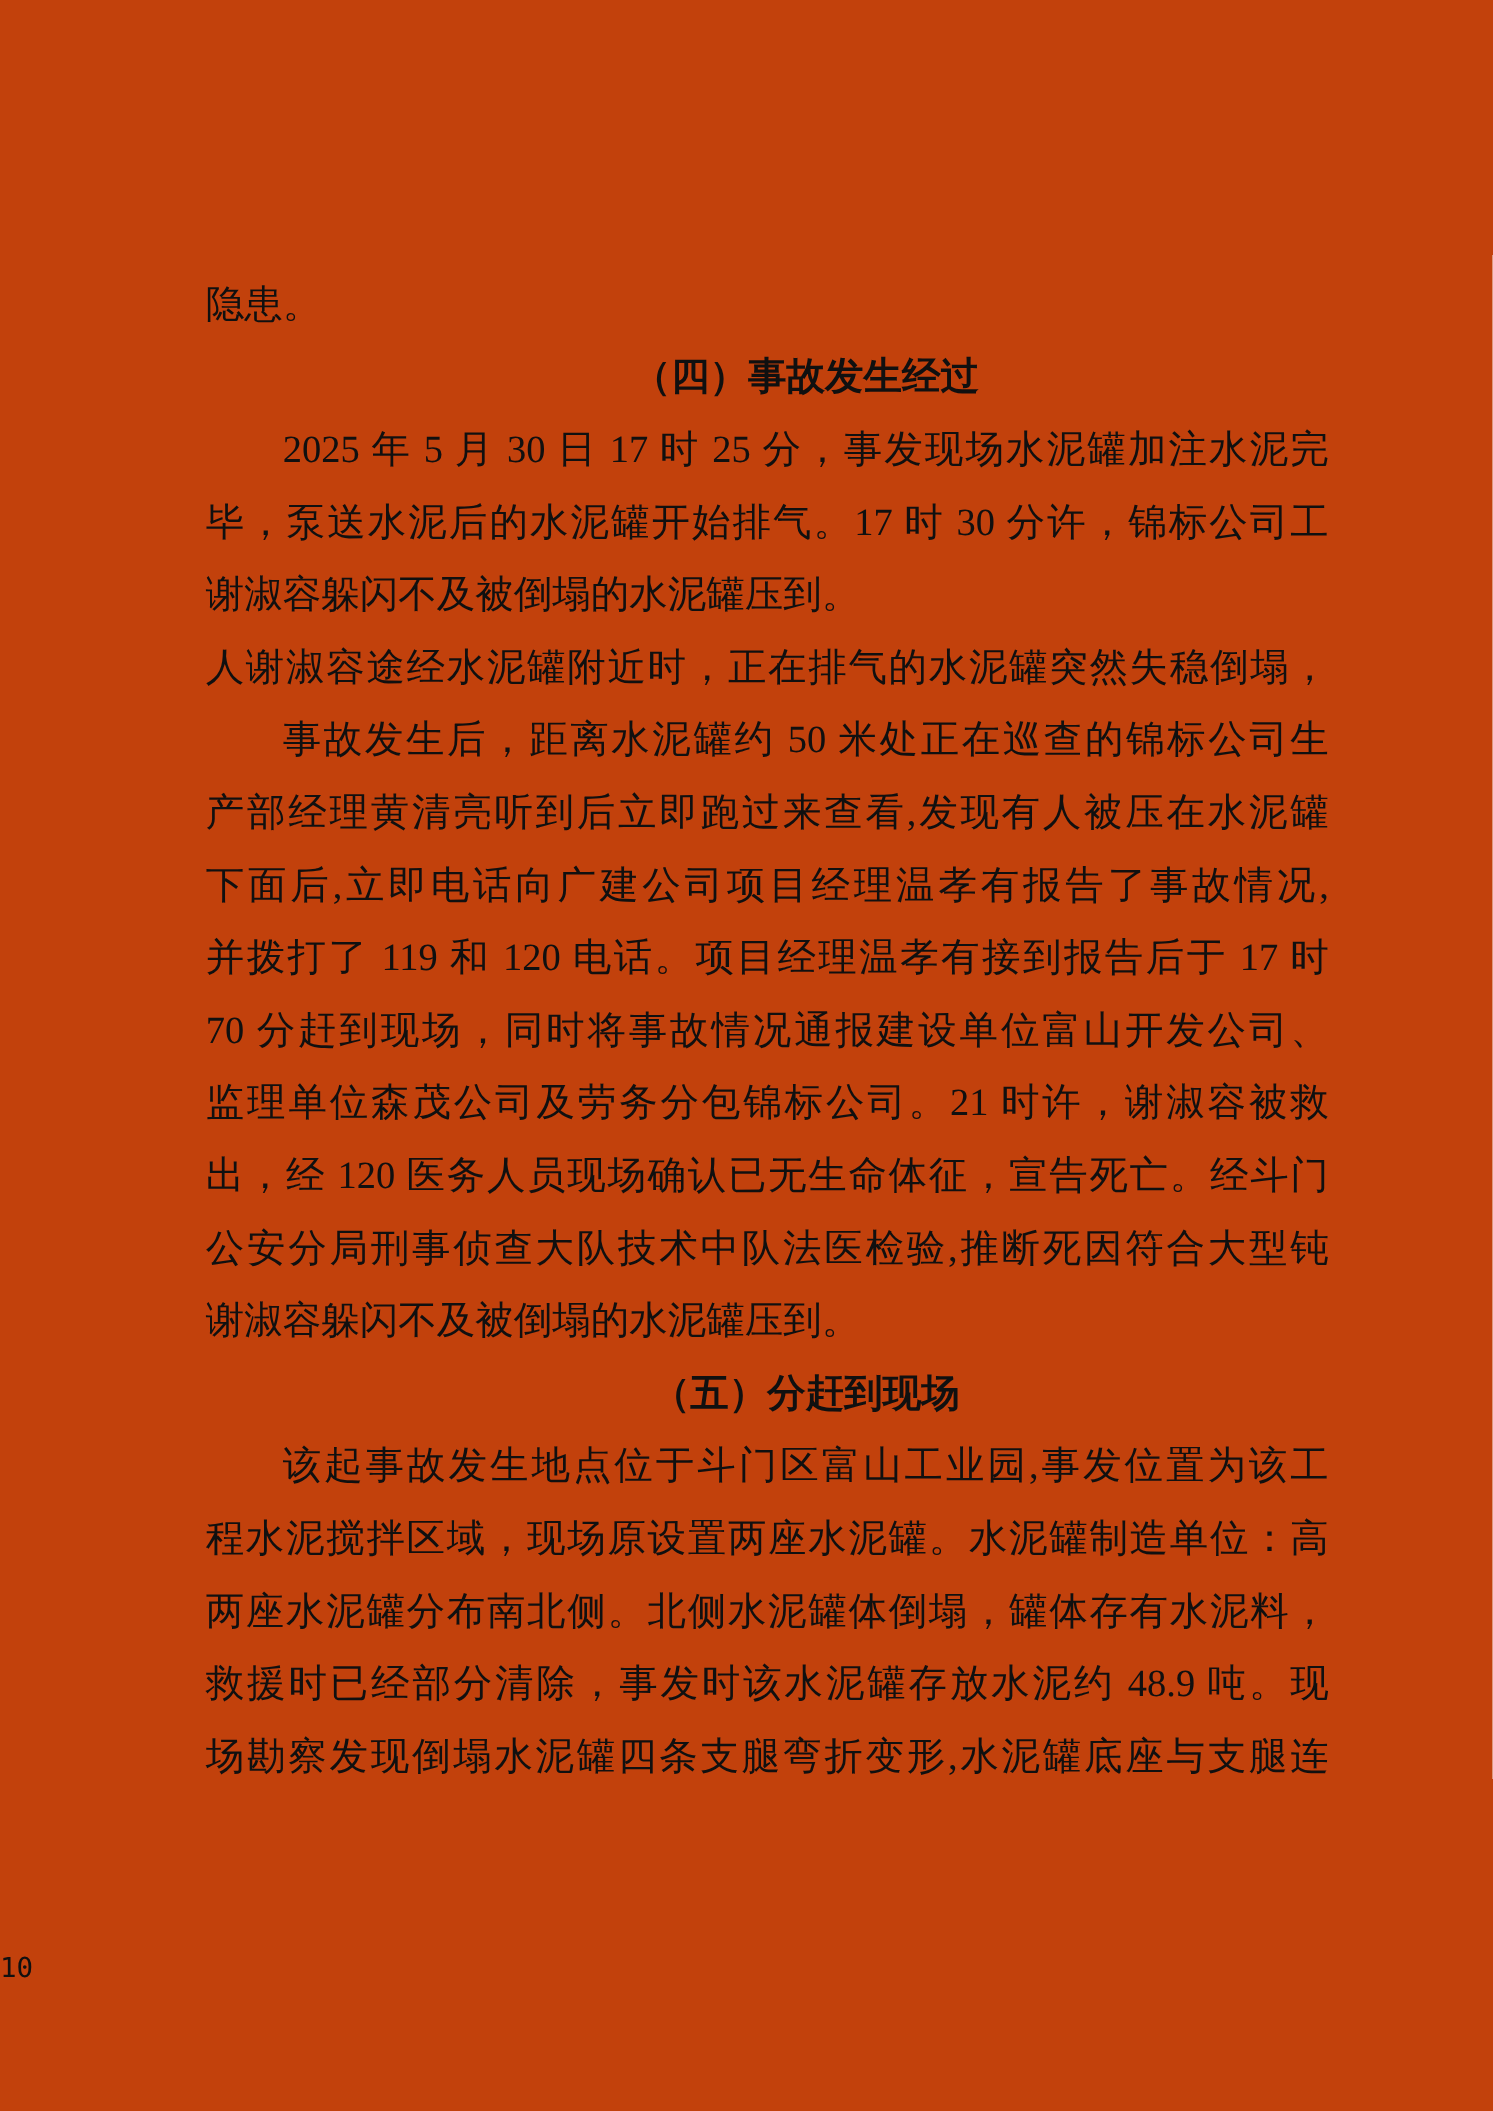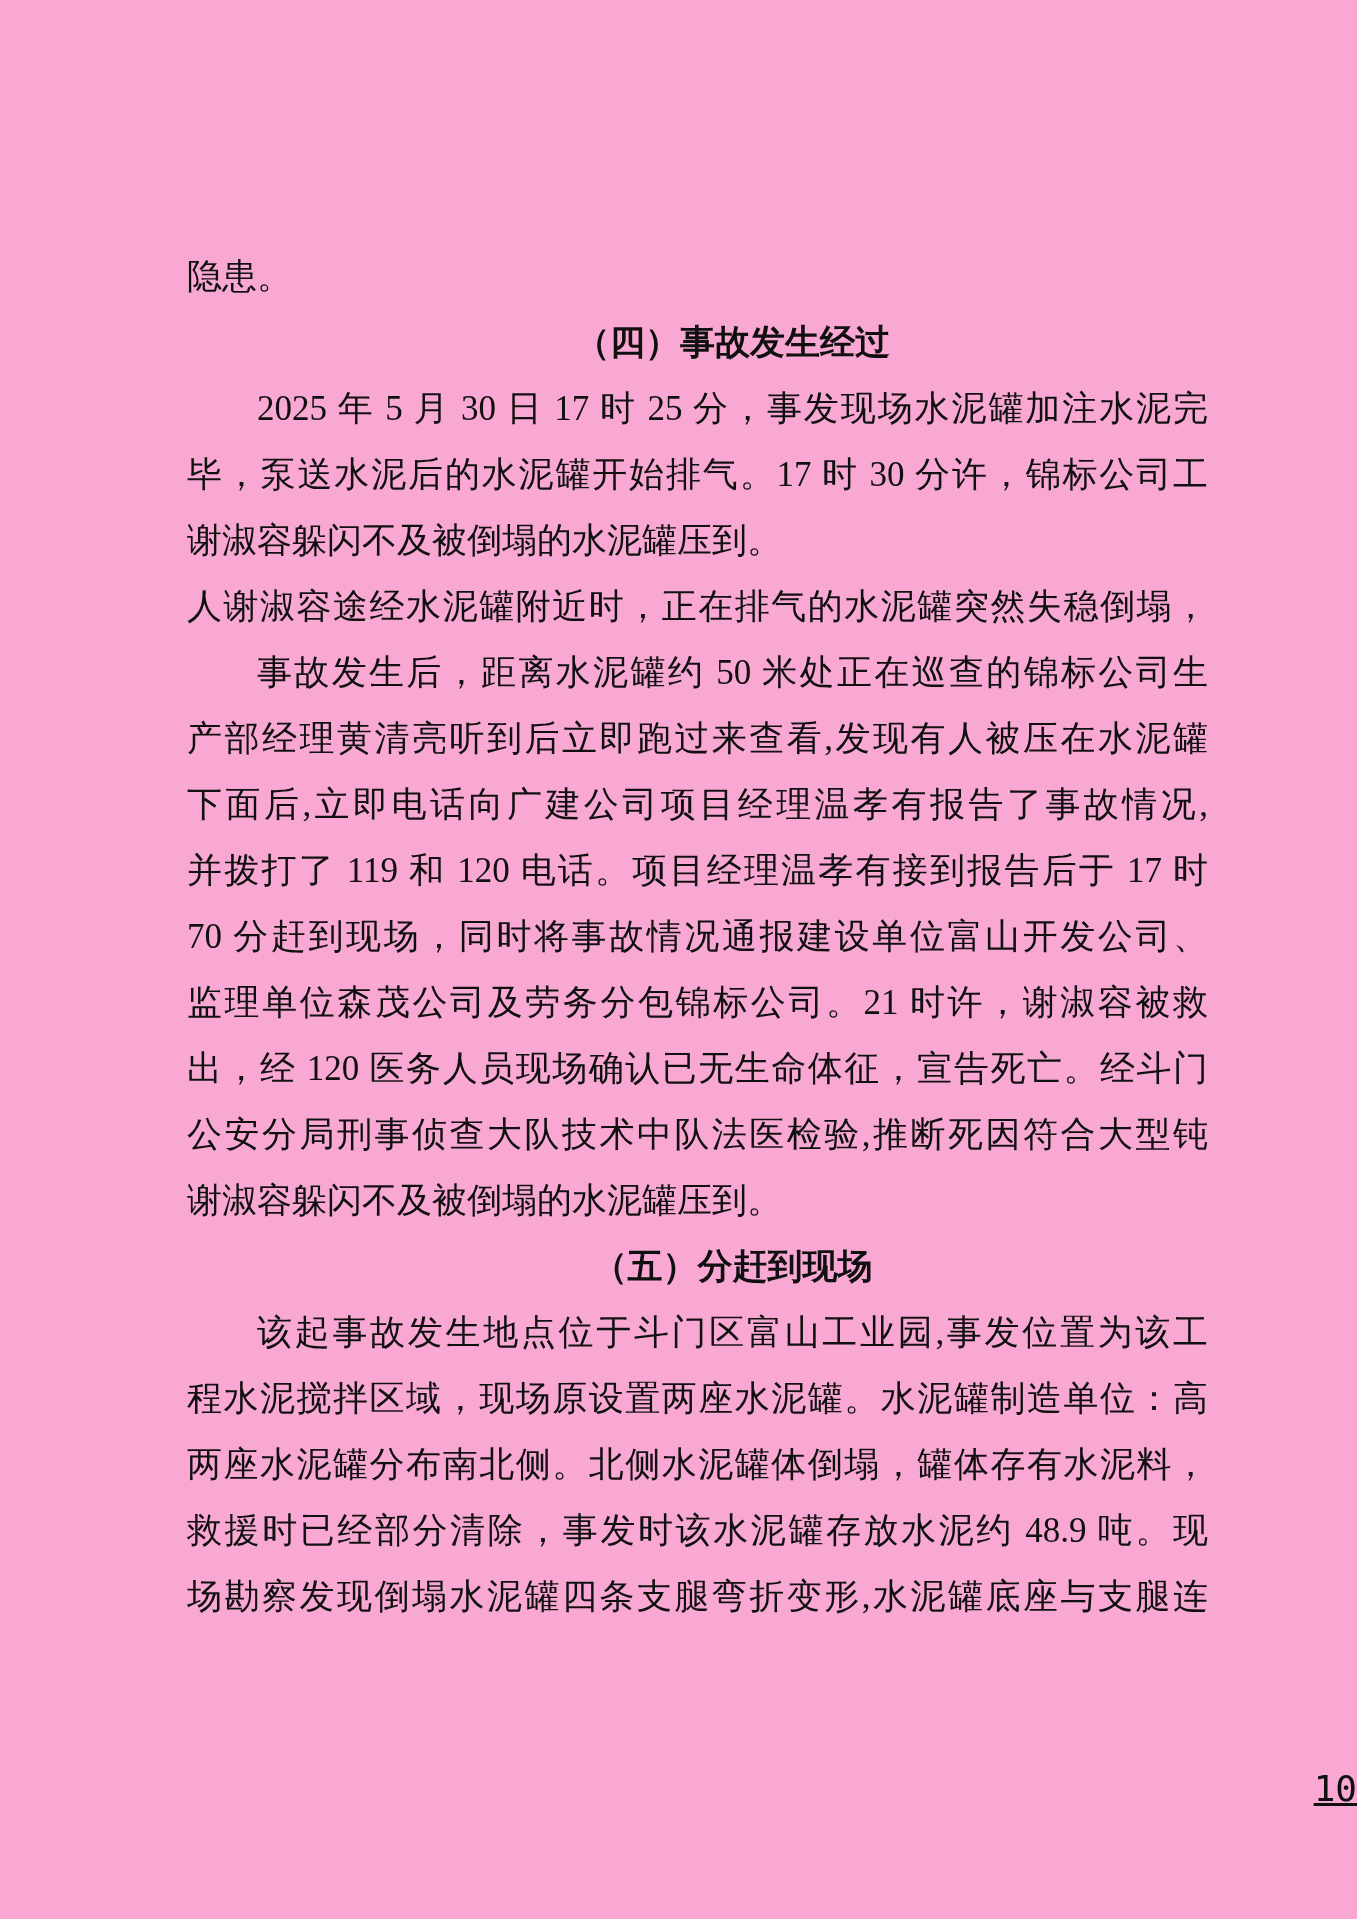--- a/index.html
+++ b/index.html
@@ -4,21 +4,21 @@
 <style>
   html, body {
     margin: 0;
     padding: 0;
     background: #ffffff;
   }
   .page {
     position: relative;
     width: 1357px;
     height: 1919px;
-    background: #f9a8d4;
+    background: #c2410c;
     overflow: hidden;
     font-family: "Liberation Serif", serif;
     color: #101010;
   }
   .text-column {
     position: absolute;
     left: 187px;
     top: 244px;
     width: 1021px;
     font-size: 35px;
@@ -39,26 +39,25 @@
     text-align: center;
   }
   .line.heading {
     font-weight: bold;
   }
   .page-number {
     position: absolute;
     top: 1773px;
     left: 0;
     width: 100%;
-    text-align: right;
-    font-size: 36px;
+    text-align: left;
+    font-size: 25px;
     line-height: 32px;
     color: #101010;
     font-family: "DejaVu Sans Mono", "Liberation Serif", serif;
-    text-decoration: underline;
   }
 </style>
 </head>
 <body>
 
 <div class="page">
   <div class="text-column" id="text-column">
       <div class="line plain">隐患。</div>
       <div class="line heading indent">（四）事故发生经过</div>
       <div class="line indent justify">2025 年 5 月 30 日 17 时 25 分，事发现场水泥罐加注水泥完</div>

